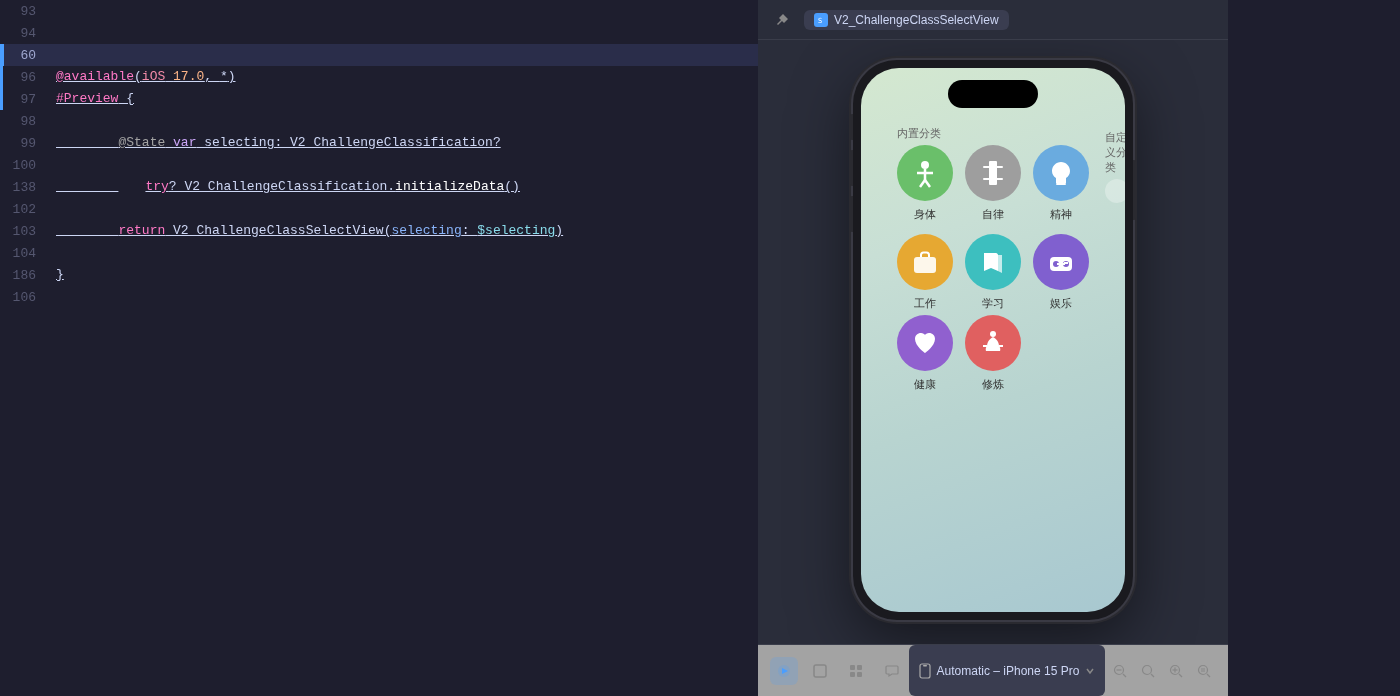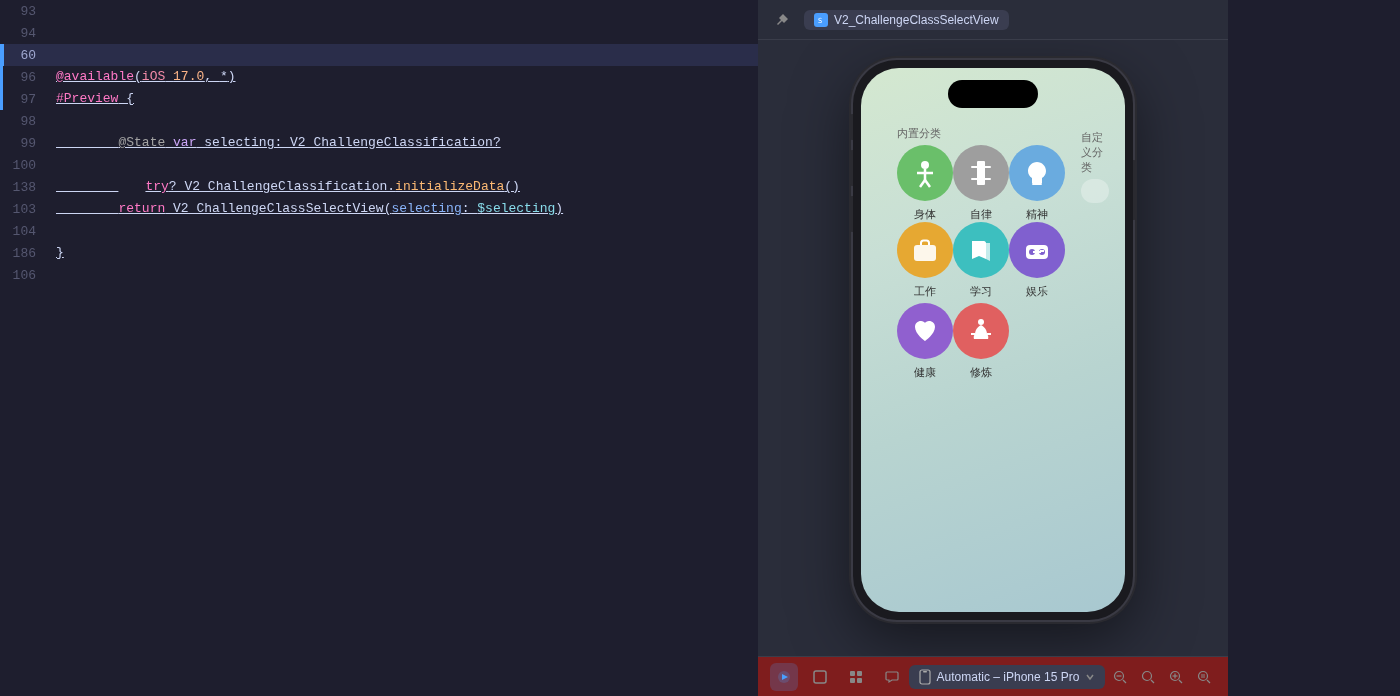--- a/index.html
+++ b/index.html
@@ -68,21 +68,21 @@
     }
 
     
     .kw-available { color: #ff79c6; }
     .kw-preview { color: #ff79c6; }
     .kw-state { color: #a3a3a3; }
     .kw-var { color: #cba6f7; }
     .kw-try { color: #ff79c6; margin-left: 27px; }
     .kw-return { color: #ff79c6; }
     .kw-ios { color: #f38ba8; }
-    .method { color: #fdba74; }
+    .method { color: #ffffff; }
     .param-label { color: #89b4fa; }
     .param-value { color: #89dceb; }
     .text-white { color: #cdd6f4; }
     .punct { color: #cdd6f4; }
     .number { color: #fab387; }
 
     
     .preview-panel {
       width: 470px;
       height: 696px;
@@ -193,20 +193,21 @@
       font-size: 11px;
       color: #666;
       font-family: -apple-system, sans-serif;
       font-weight: 500;
       margin-bottom: 4px;
     }
 
     .category-grid {
       display: grid;
       grid-template-columns: repeat(3, 1fr);
+      gap: 12px;
       margin-bottom: 4px;
     }
 
     .category-item {
       display: flex;
       flex-direction: column;
       align-items: center;
       gap: 6px;
     }
 
@@ -241,25 +242,24 @@
 
     .section-bottom {
       background: rgba(255,255,255,0.3);
       border-radius: 16px;
       padding: 12px;
       flex: 1;
     }
 
     
     .preview-bottom-bar {
-      height: 40px;
-      background: #7f1d1d;
+      height: 52px;
+      background: #a3a3a3;
       border-top: 1px solid #3a3d4a;
       display: flex;
-      align-items: center;
       justify-content: space-between;
       padding: 0 12px;
     }
 
     .bottom-left-icons {
       display: flex;
       align-items: center;
       gap: 8px;
     }
 
@@ -402,20 +402,24 @@
     <div class="code-line">
       <div class="line-number">100</div>
       <div class="code-content"></div>
     </div>
 
     <div class="code-line">
       <div class="line-number">138</div>
       <div class="code-content">        <span class="kw-try">try</span><span class="text-white">? V2_ChallengeClassification.</span><span class="method">initializeData</span><span class="text-white">()</span></div>
     </div>
 
+    <div class="code-line">
+      <div class="line-number">102</div>
+      <div class="code-content"></div>
+    </div>
 
     <div class="code-line">
       <div class="line-number">103</div>
       <div class="code-content">        <span class="kw-return">return</span><span class="text-white"> V2_ChallengeClassSelectView(</span><span class="param-label">selecting</span><span class="text-white">: </span><span class="param-value">$selecting</span><span class="text-white">)</span></div>
     </div>
 
     <div class="code-line">
       <div class="line-number">104</div>
       <div class="code-content"></div>
     </div>

